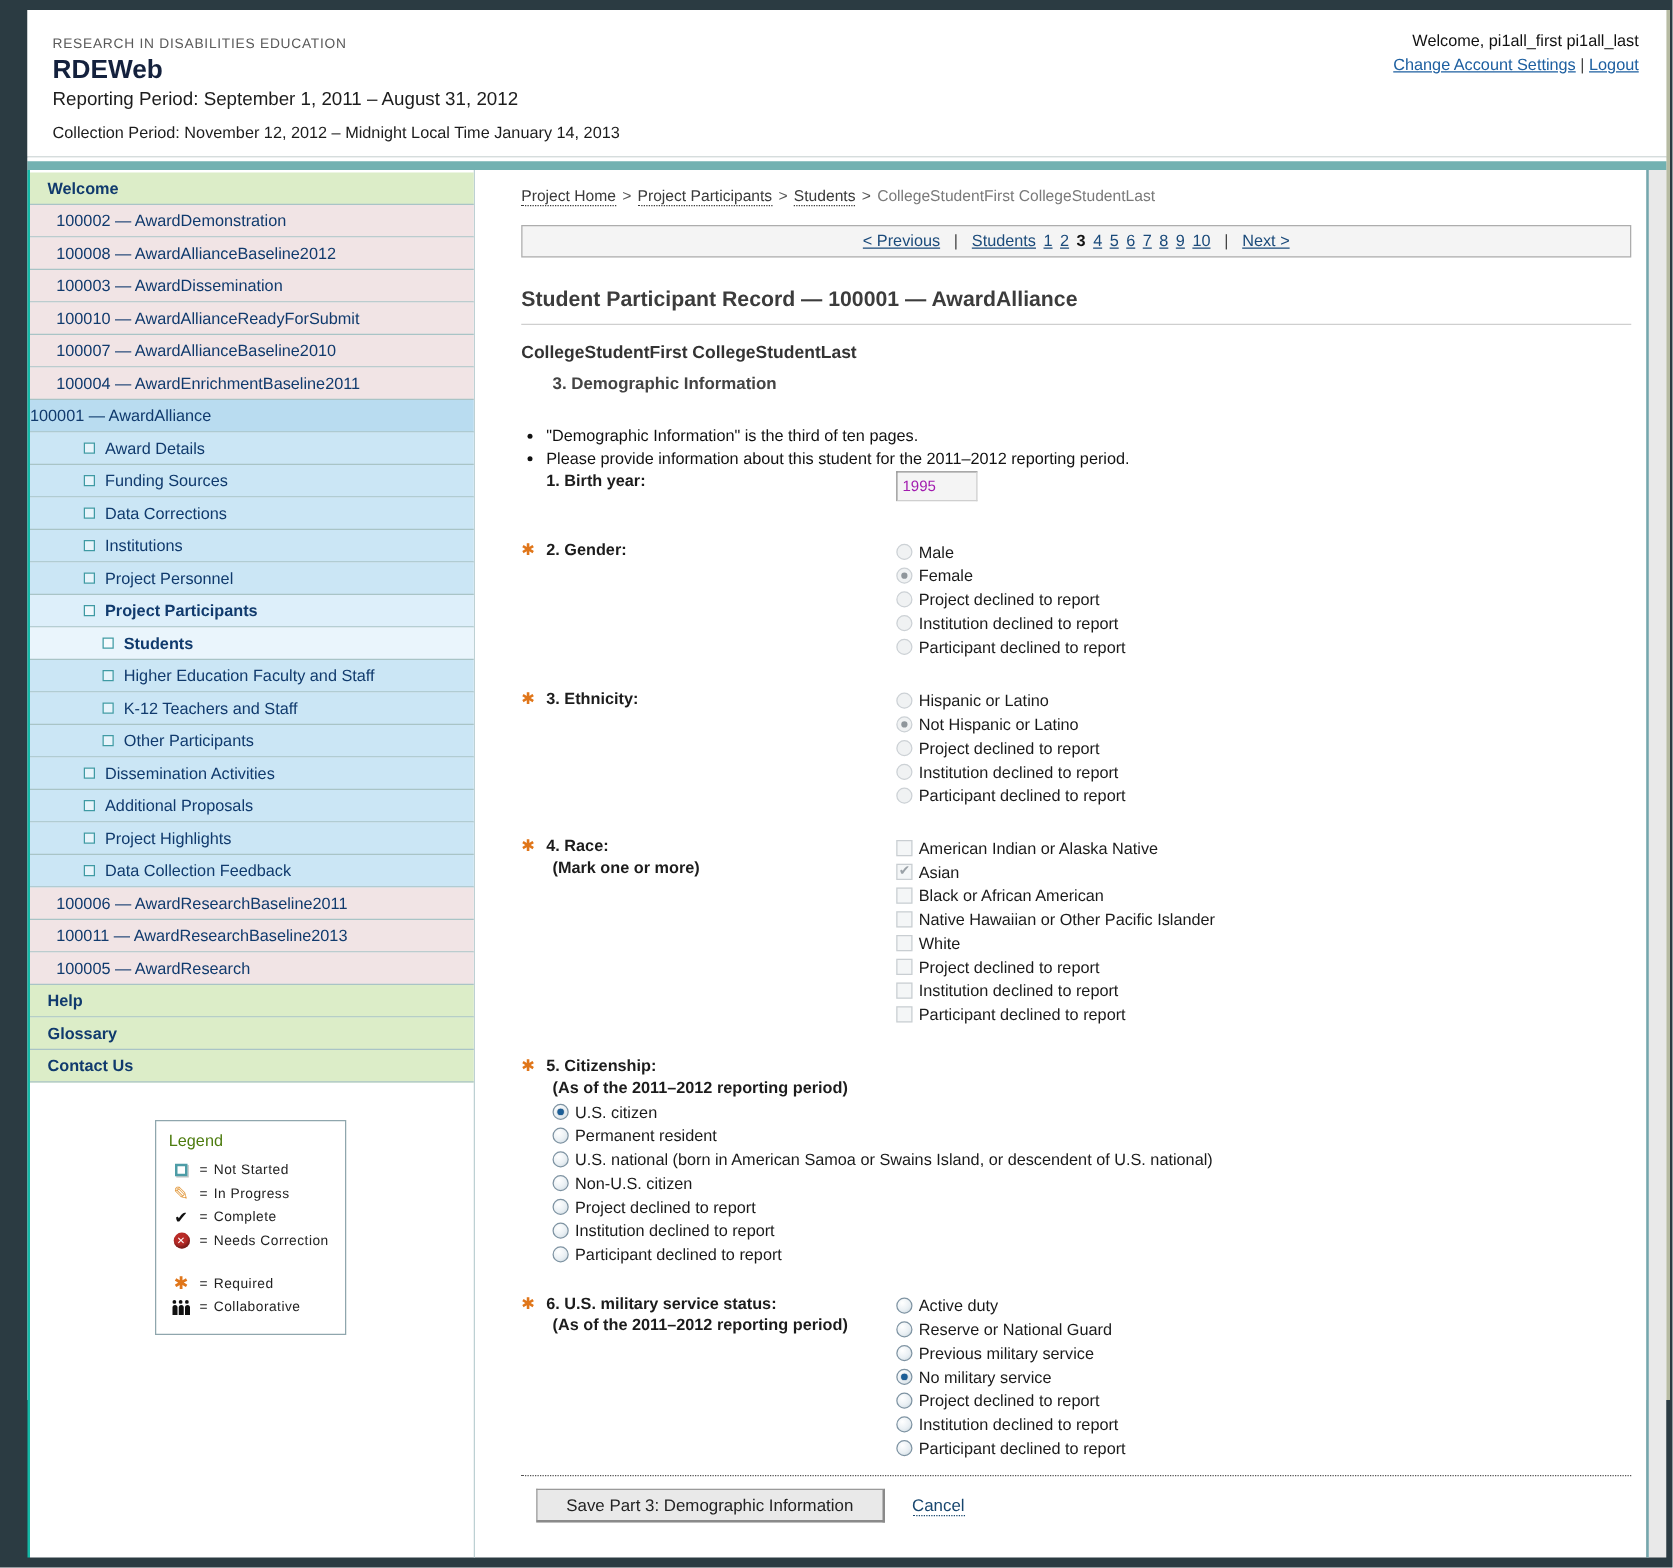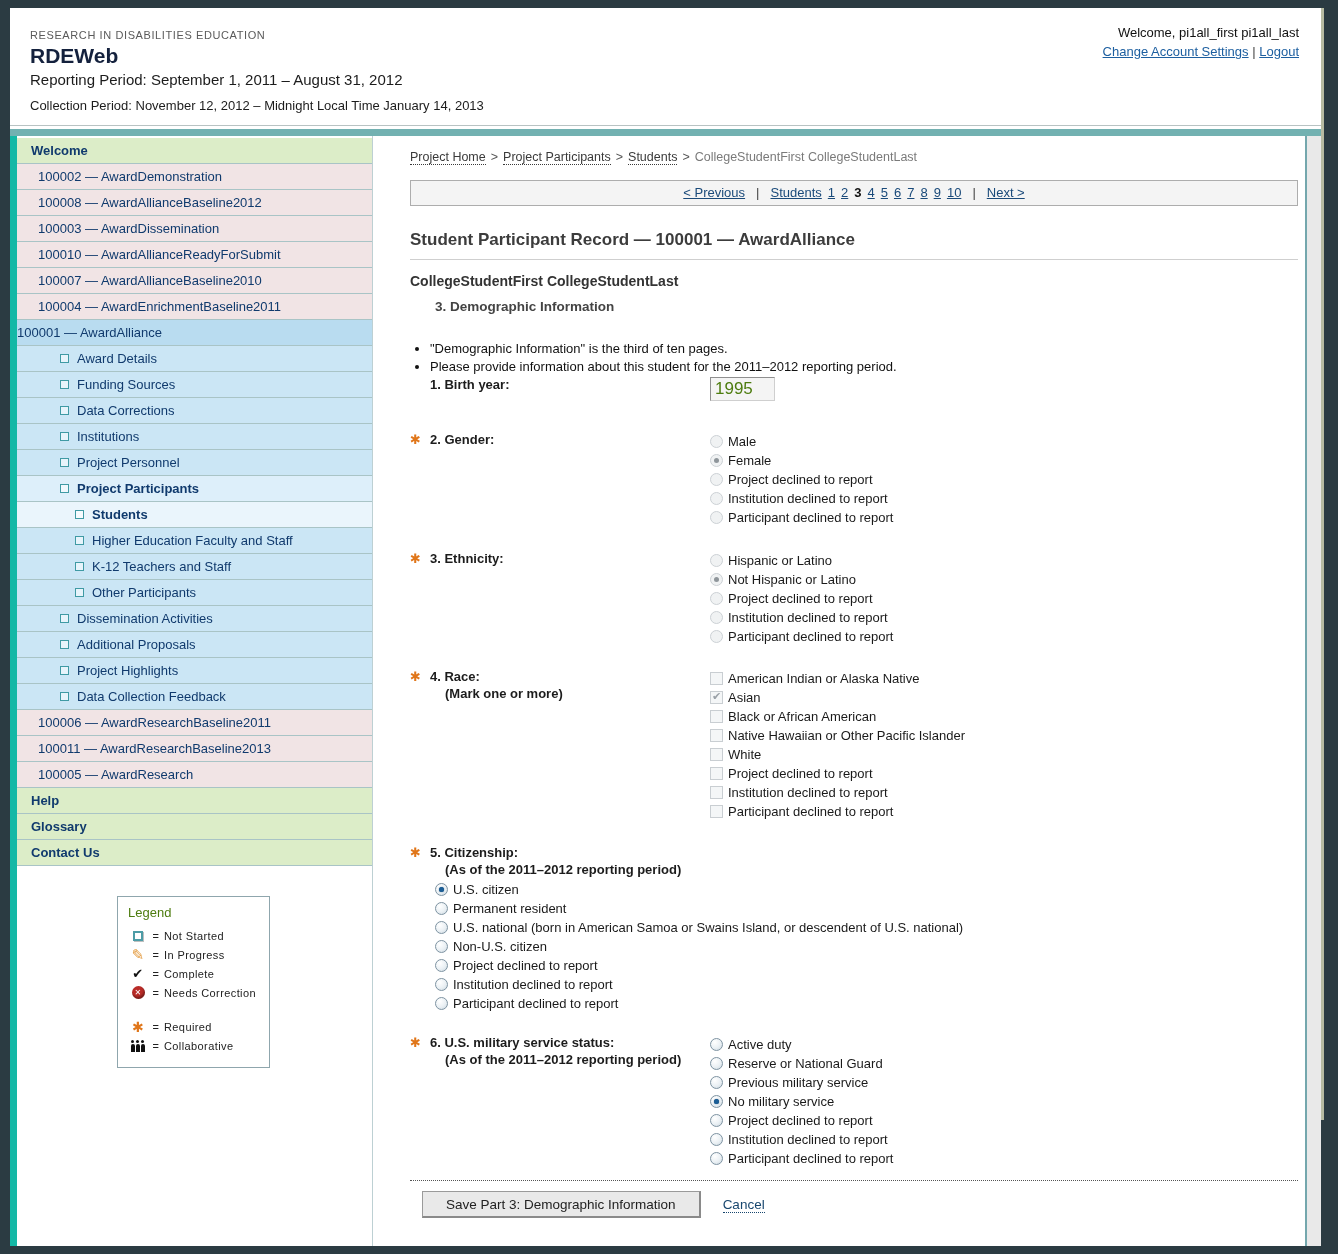--- a/index.html
+++ b/index.html
@@ -5,42 +5,42 @@
 <style>
   * { box-sizing: border-box; }
   html,body { margin:0; padding:0; }
   body {
     width:1338px; height:1254px; position:relative; overflow:hidden;
     background:#2b3b42;
     font-family:"Liberation Sans","DejaVu Sans",sans-serif;
     color:#1a1a1a; font-size:13px;
   }
   .page {
-    position:absolute; left:10px; top:8px; width:1314px; height:1112px;
+    position:absolute; left:22px; top:8px; width:1314px; height:1112px;
     background:#fff; border-right:3px solid #b7bba2;
   }
 
   
   .top-header { position:relative; height:117px; background:#fff; }
   .brand { position:absolute; left:20px; top:21px; }
   .org-line { font-size:11px; color:#5a5a5a; letter-spacing:.6px; }
   .app-name { font-size:21px; font-weight:bold; color:#14213d; margin-top:3px; }
   .reporting { font-size:15px; color:#1c1c1c; margin-top:3px; }
   .collection { font-size:13px; color:#1c1c1c; margin-top:10px; }
   .account { position:absolute; right:22px; top:17px; text-align:right; }
   .welcome-line { color:#111; font-size:13px; }
   .account-links { margin-top:4px; font-size:13px; color:#444; }
   .account-links a { color:#1d5fa0; text-decoration:underline; cursor:pointer; }
 
   .header-rule { height:1px; background:#b8c3c3; }
   .header-gap { height:3px; background:#fff; }
   .teal-band { height:7px; background:#72b1b1; }
 
   
-  .body-row { display:flex; height:1110px; border-left:7px solid #14b8a6; }
+  .body-row { display:flex; height:1110px; border-left:2px solid #14b8a6; }
   .sidebar {
     width:356px; flex:none; background:#fff; padding-top:2px;
     border-right:1px solid #bdd0d3;
   }
   .nav-row {
     height:26px; line-height:25px; border-bottom:1px solid #a9c4c6;
     color:#103a6d; cursor:pointer; white-space:nowrap; overflow:hidden;
     display:flex; align-items:center;
   }
   .nav-row.section { background:#dcedc8; font-weight:bold; padding-left:14px; }
@@ -111,34 +111,34 @@
   }
   .student-name { margin-top:13px; font-size:14px; font-weight:bold; color:#333; }
   .section-title { margin:10px 0 0 25px; font-size:13.5px; font-weight:bold; color:#444; }
 
   ul.intro-bullets { margin:27px 0 0 0; padding-left:20px; }
   ul.intro-bullets li { margin-bottom:3px; font-size:13px; color:#111; }
 
   .q-row { display:flex; align-items:flex-start; }
   .q-label { width:300px; flex:none; position:relative; padding-left:20px; white-space:nowrap; }
   .q-title { font-weight:bold; font-size:13px; color:#1c1c1c; }
-  .q-sub { font-weight:bold; font-size:13px; color:#1c1c1c; margin-top:2px; margin-left:15px; }
+  .q-sub { font-weight:bold; font-size:13px; color:#1c1c1c; margin-top:2px; margin-left:5px; }
   .req-star { position:absolute; left:0; top:0; color:#e0761a; font-size:13px; font-weight:bold; }
   .q-options { font-size:13px; }
   .opt-line { display:flex; align-items:center; height:19px; }
   .opt-line .opt-text { margin-left:5px; }
   .q-below .q-options { margin:3px 0 0 25px; }
   .q-gender { margin-top:31px; }
   .q-ethnicity { margin-top:24px; }
   .q-race { margin-top:23px; }
   .q-citizenship { margin-top:24px; display:block; }
   .q-military { margin-top:22px; }
 
   .text-input {
-    width:65px; height:20px; font-size:17px; font-family:inherit; color:#4d7c0f;
+    width:65px; height:20px; font-size:12px; font-family:inherit; color:#a21caf;
     background:#f4f4f4; border:1px solid #8f8f8f; border-bottom-color:#cfcfcf; border-right-color:#cfcfcf;
     padding:11px 4px;
   }
 
   
   .rd, .cb { display:inline-block; width:13px; height:13px; flex:none; position:relative; }
   .rd { border-radius:50%; border:1px solid #7e93a2;
         background:radial-gradient(circle at 35% 30%, #ffffff 0%, #eaf0f4 55%, #c9d6de 100%); }
   .rd.on::after {
     content:""; position:absolute; left:3px; top:3px; width:5px; height:5px;

